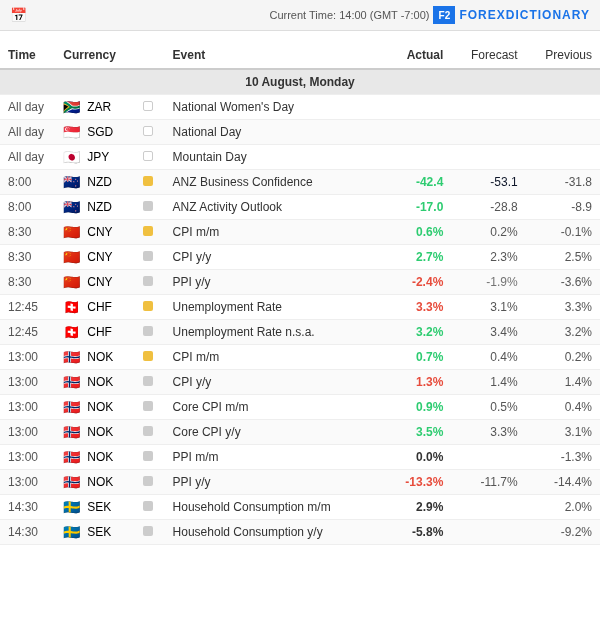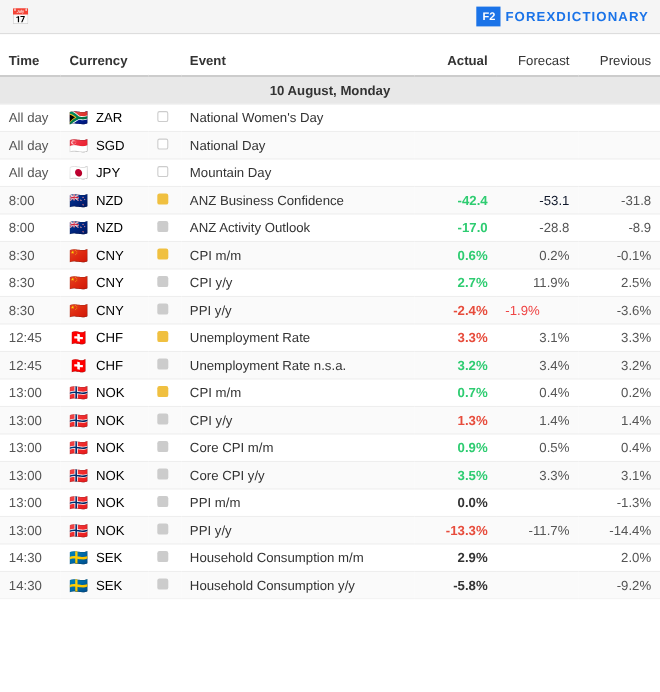--- a/index.html
+++ b/index.html
@@ -123,20 +123,21 @@
     .col-previous { width: 70px; text-align: right; }
   </style>
 </head>
 <body>
 
 <div class="header">
   <div class="header-left">
     <span style="font-size:14px;">📅</span>
   </div>
   <div class="header-logo">
+    <span class="current-time">Current Time: 14:00 (GMT -7:00)</span>
     <div class="logo-box">
       <span>F2</span>
     </div>
     <span style="font-weight:bold; color:#1a73e8; font-size:12px; letter-spacing:1px;">FOREXDICTIONARY</span>
   </div>
 </div>
 
 <div class="table-wrapper">
   <table>
     <thead>
@@ -256,37 +257,37 @@
         <div class="currency-cell">
           <span class="flag">🇨🇳</span>
           <span>CNY</span>
         </div>
       </td>
       <td class="col-imp">
         <span class="importance-dot" style="background:#ccc;"></span>
       </td>
       <td class="event-cell col-event">CPI y/y</td>
       <td class="col-actual actual-val" style="text-align:right; color:#2ecc71; font-weight:bold;">2.7%</td>
-      <td class="col-forecast forecast-val" style="text-align:right; color:#555;">11.9%</td>
+      <td class="col-forecast forecast-val" style="text-align:right; color:#555;">2.3%</td>
       <td class="col-previous previous-val" style="text-align:right; color:#555;">2.5%</td>
     </tr>
         <tr style="background: rgb(250, 250, 250);">
       <td class="time-cell col-time">8:30</td>
       <td class="col-currency">
         <div class="currency-cell">
           <span class="flag">🇨🇳</span>
           <span>CNY</span>
         </div>
       </td>
       <td class="col-imp">
         <span class="importance-dot" style="background:#ccc;"></span>
       </td>
       <td class="event-cell col-event">PPI y/y</td>
       <td class="col-actual actual-val" style="text-align:right; color:#e74c3c; font-weight:bold;">-2.4%</td>
-      <td class="col-forecast forecast-val" style="text-align:left; color:#ef4444;">-1.9%</td>
+      <td class="col-forecast forecast-val" style="text-align:right; color:#737373;">-1.9%</td>
       <td class="col-previous previous-val" style="text-align:right; color:#555;">-3.6%</td>
     </tr>
         <tr style="background: rgb(255, 255, 255);">
       <td class="time-cell col-time">12:45</td>
       <td class="col-currency">
         <div class="currency-cell">
           <span class="flag">🇨🇭</span>
           <span>CHF</span>
         </div>
       </td>

